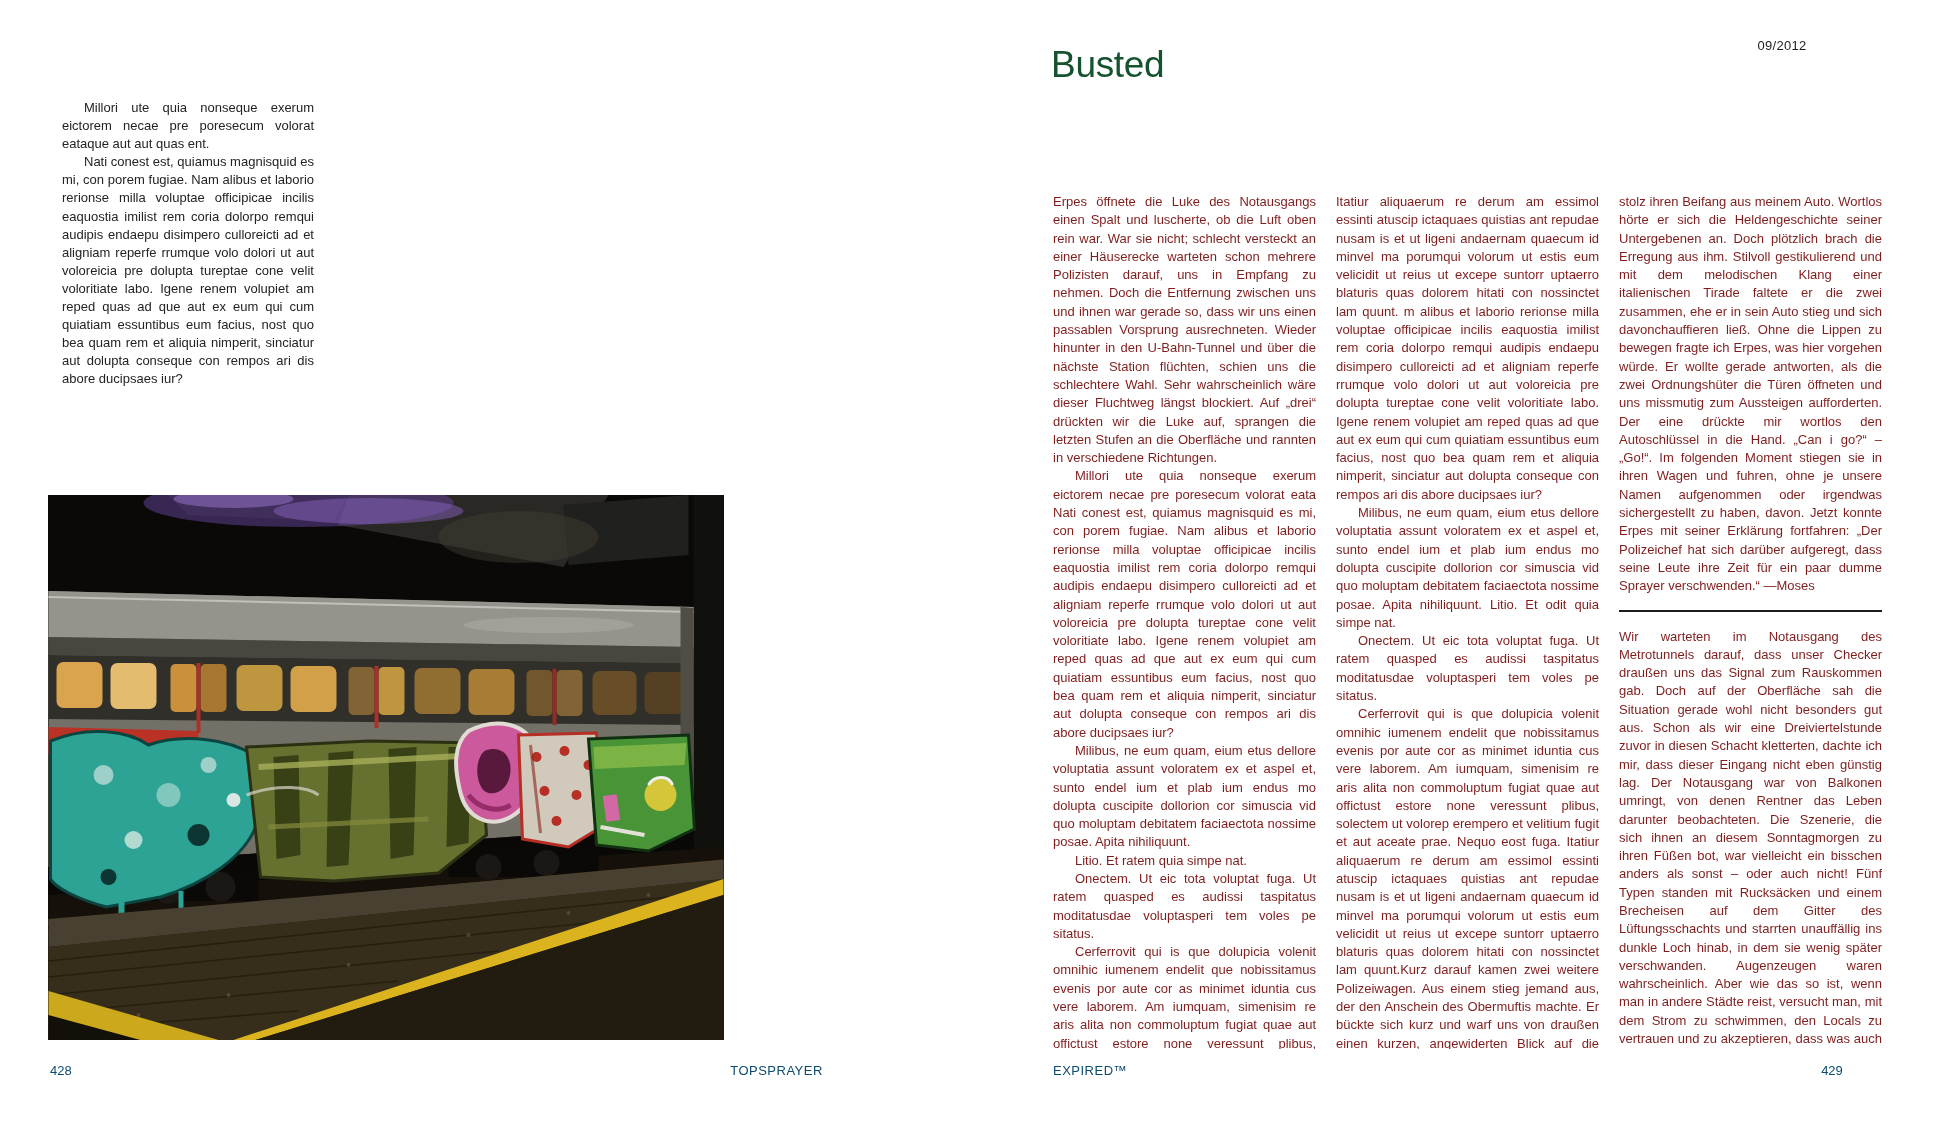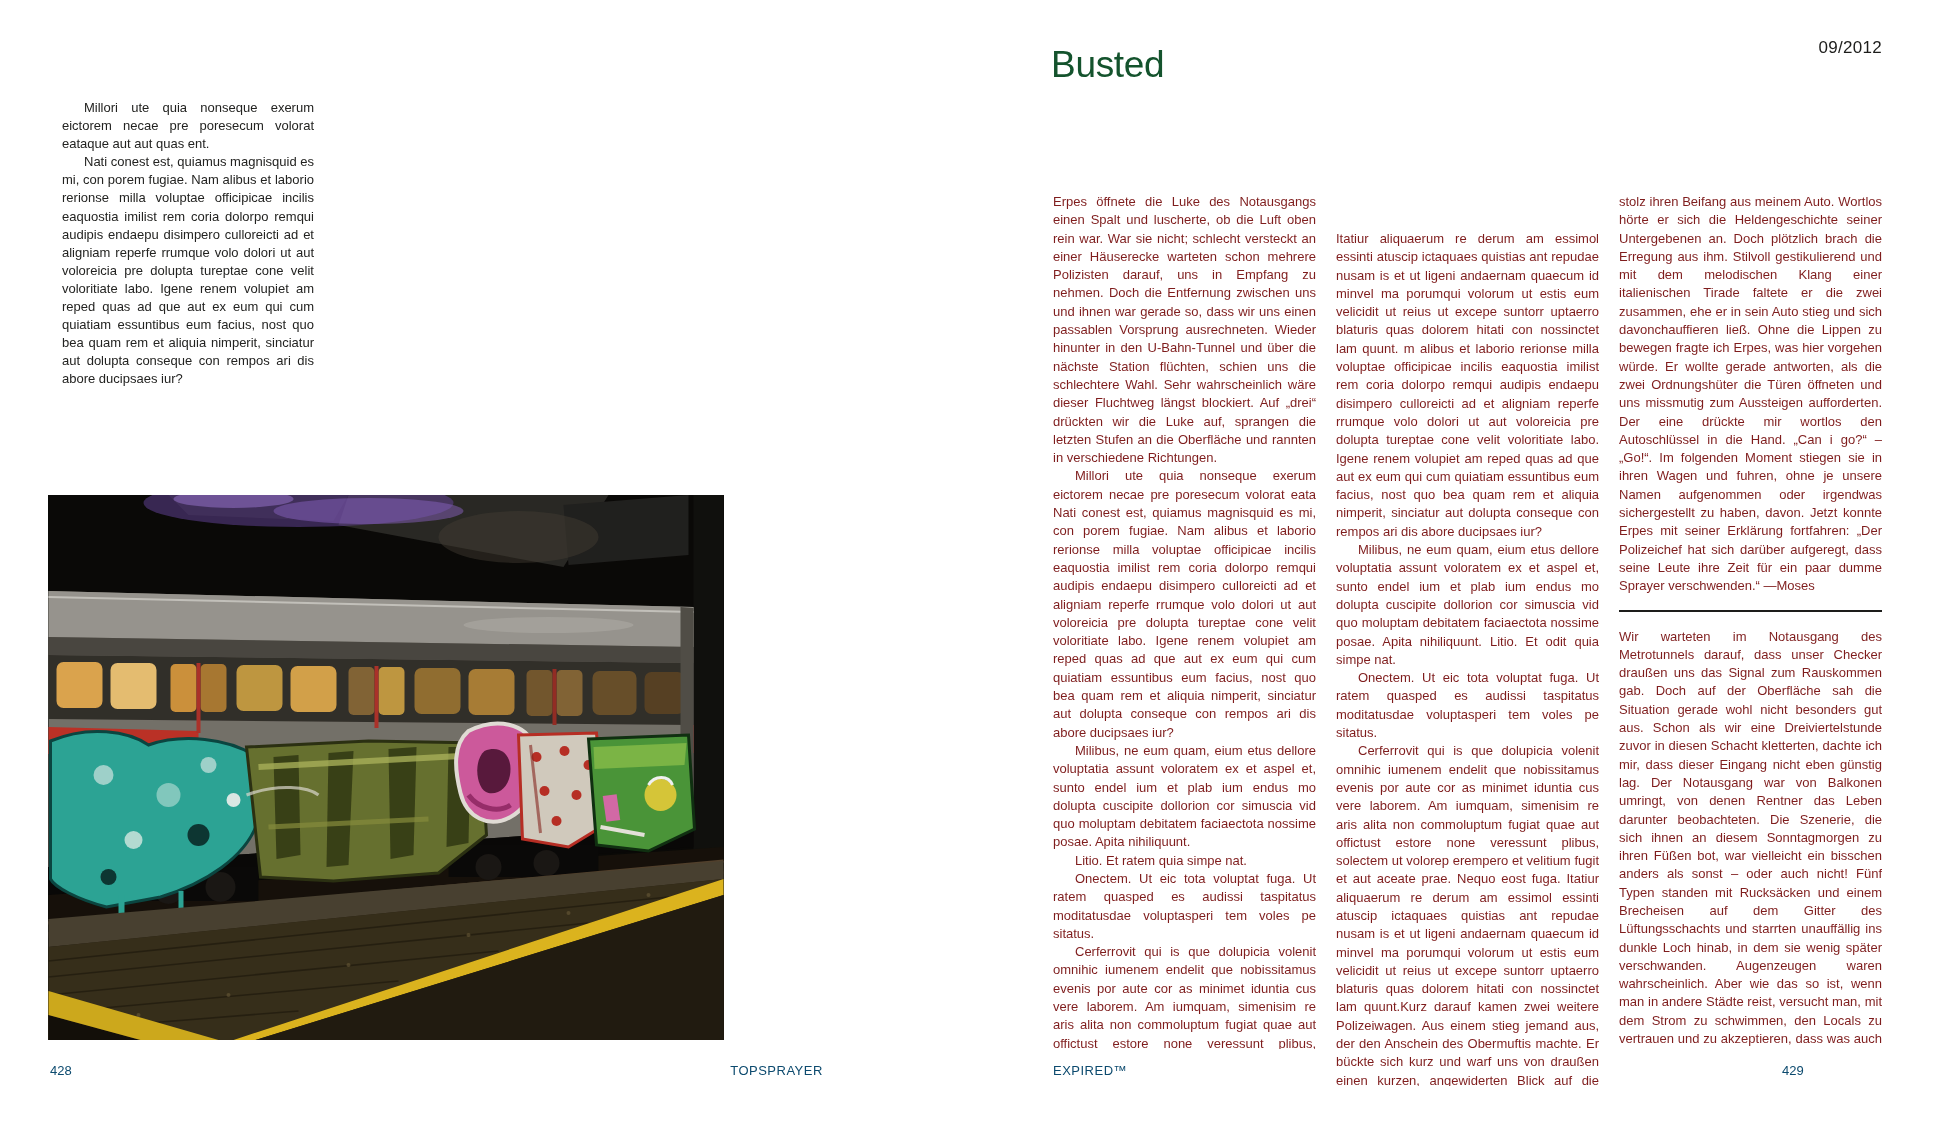--- a/index.html
+++ b/index.html
@@ -15,42 +15,42 @@
   .intro{
     left:62px;top:99px;width:252px;height:386px;overflow:hidden;
     font-size:13px;line-height:18.1px;text-align:justify;color:#232321;
   }
   .photo{
     left:48px;top:495px;width:676px;height:545px;overflow:hidden;background:#0b0a08;
   }
   .photo svg{display:block;}
   
   .issue{
-    left:1682px;top:38px;width:200px;text-align:right;
-    font-size:17px;letter-spacing:0.3px;color:#1d1d1b;
+    left:1682px;top:38px;width:200px;text-align:center;
+    font-size:13px;letter-spacing:0.3px;color:#1d1d1b;
   }
   .headline{
     left:1051px;top:44px;font-size:37px;font-weight:500;letter-spacing:-0.3px;color:#14532d;
   }
   .col{
     position:absolute;top:193px;width:263px;height:856px;overflow:hidden;
     font-size:13px;line-height:18.3px;text-align:justify;color:#7f1d1d;
   }
   #col1{left:1053px;}
-  #col2{left:1336px;margin-top:37px;}
+  #col2{left:1336px;}
   #col3{left:1619px;}
   .rule{border-top:2px solid #1d1d1b;margin:14px 0 16px 0;}
   
   .footer{
     top:1063px;font-size:13px;color:#0c4a6e;
   }
   #pn-left{left:50px;}
   #footer-left-title{left:660px;width:233px;text-align:center;letter-spacing:0.5px;font-weight:500;}
   #footer-right-title{left:1053px;letter-spacing:0.5px;font-weight:500;}
-  #pn-right{left:1782px;width:100px;text-align:left;}
+  #pn-right{left:1782px;width:100px;text-align:center;}
 </style>
 </head>
 <body>
 
 <section>
 
   <div class="intro abs">
       <p class="indent">Millori ute quia nonseque exerum eictorem necae pre poresecum volorat eataque aut aut quas ent.</p>
       <p class="indent">Nati conest est, quiamus magnisquid es mi, con porem fugiae. Nam alibus et laborio rerionse milla voluptae officipicae incilis eaquostia imilist rem coria dolorpo remqui audipis endaepu disimpero culloreicti ad et aligniam reperfe rrumque volo dolori ut aut voloreicia pre dolupta tureptae cone velit voloritiate labo. Igene renem volupiet am reped quas ad que aut ex eum qui cum quiatiam essuntibus eum facius, nost quo bea quam rem et aliquia nimperit, sinciatur aut dolupta conseque con rempos ari dis abore ducipsaes iur?</p>
     </div>

